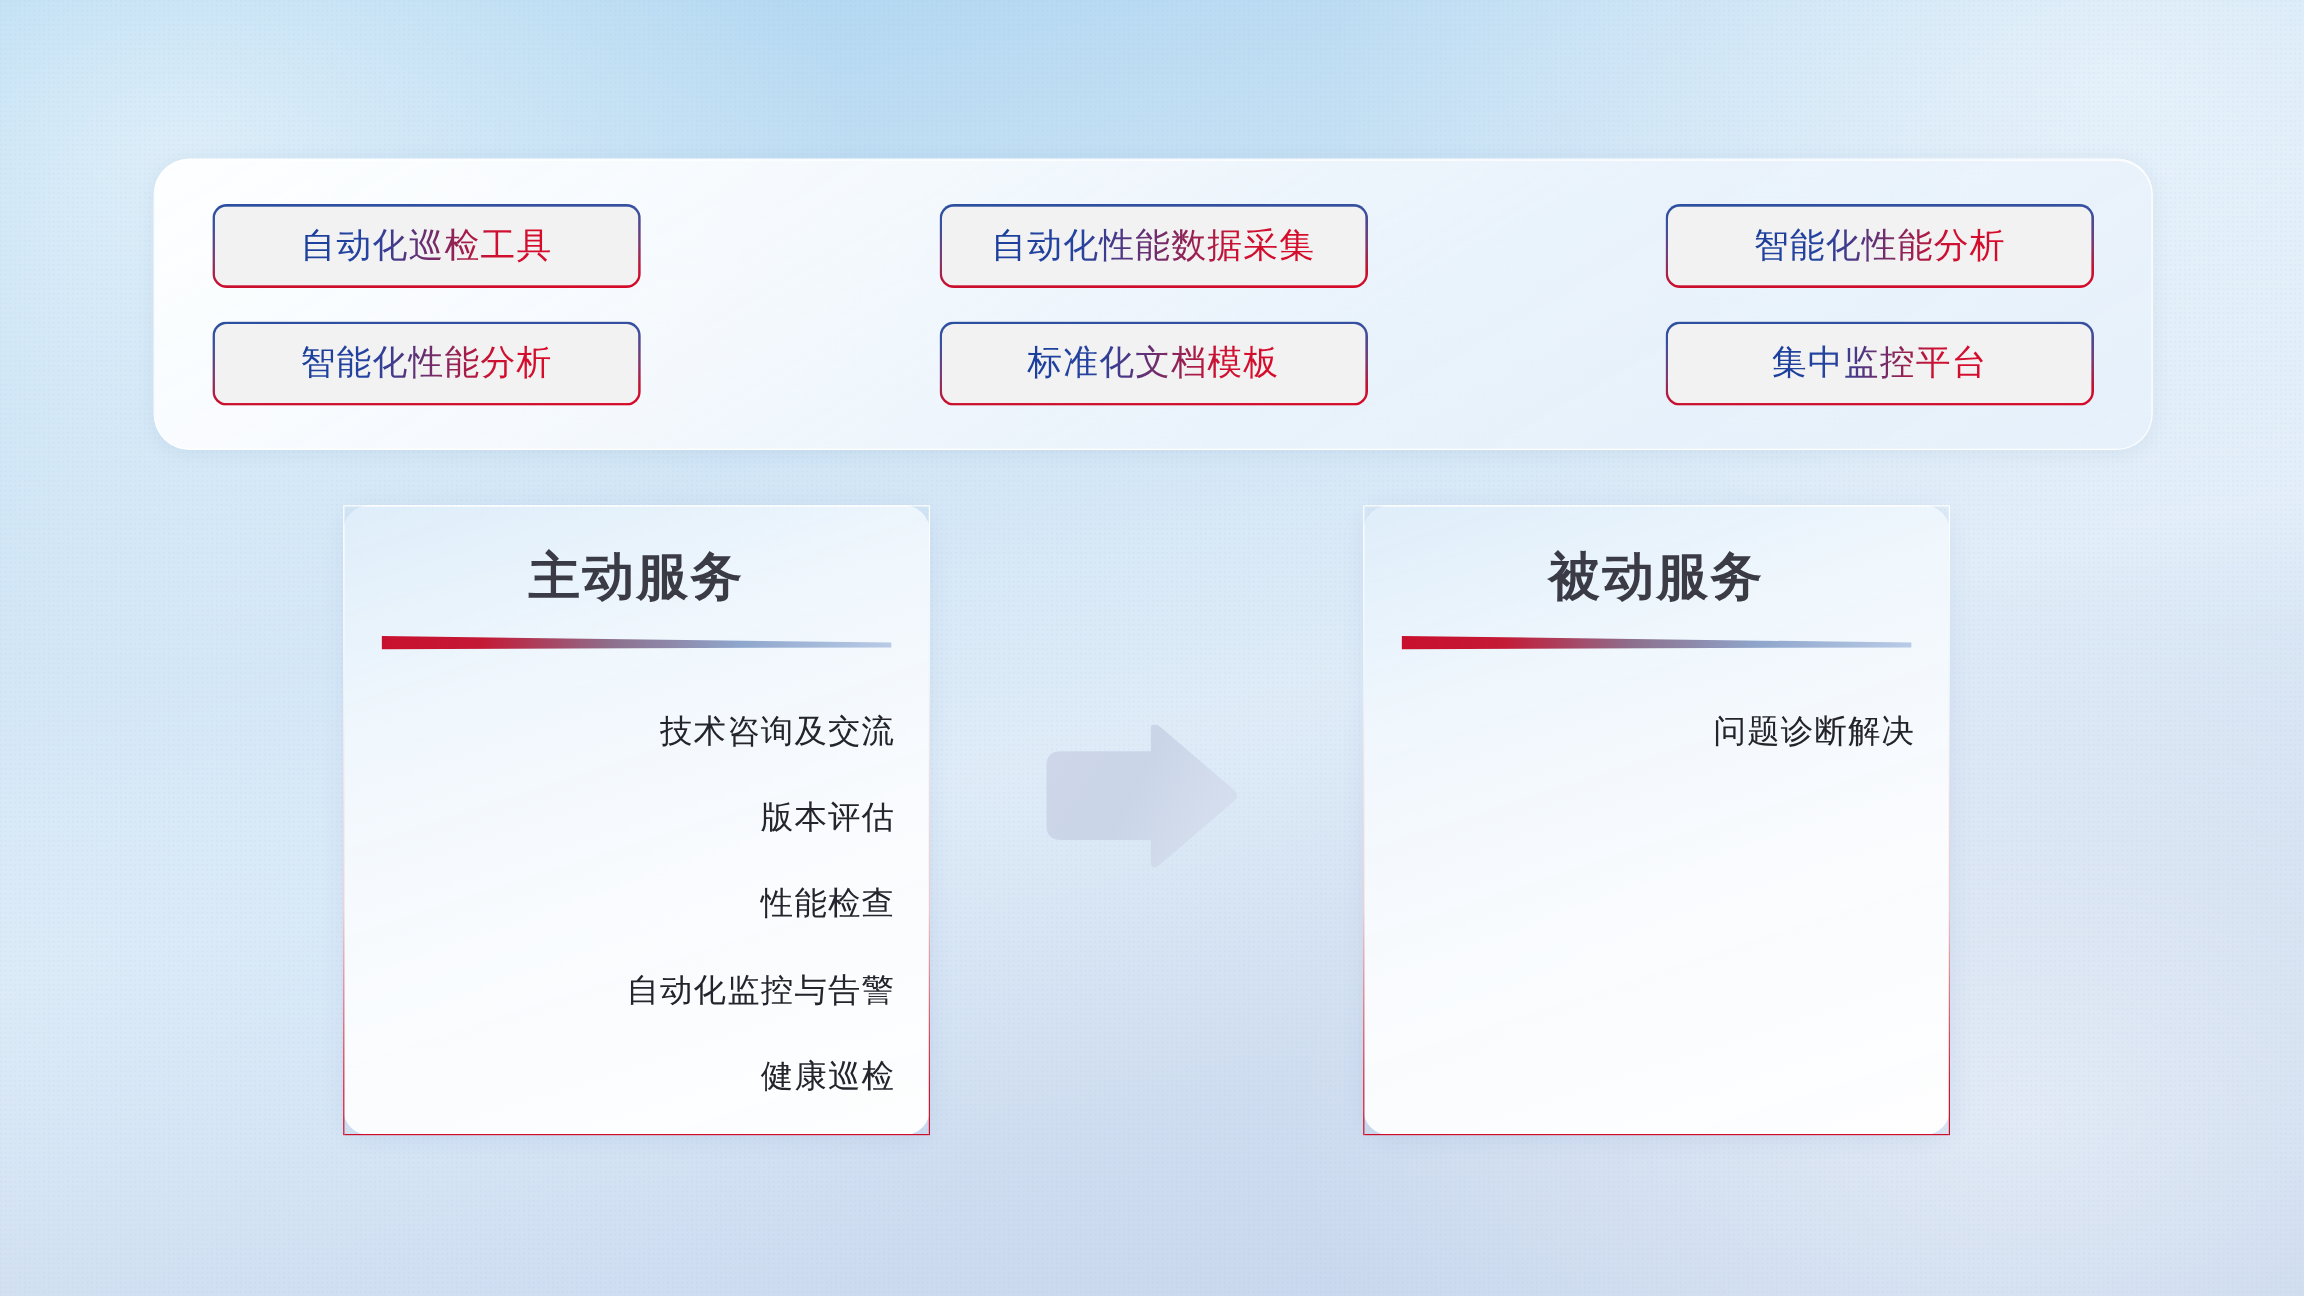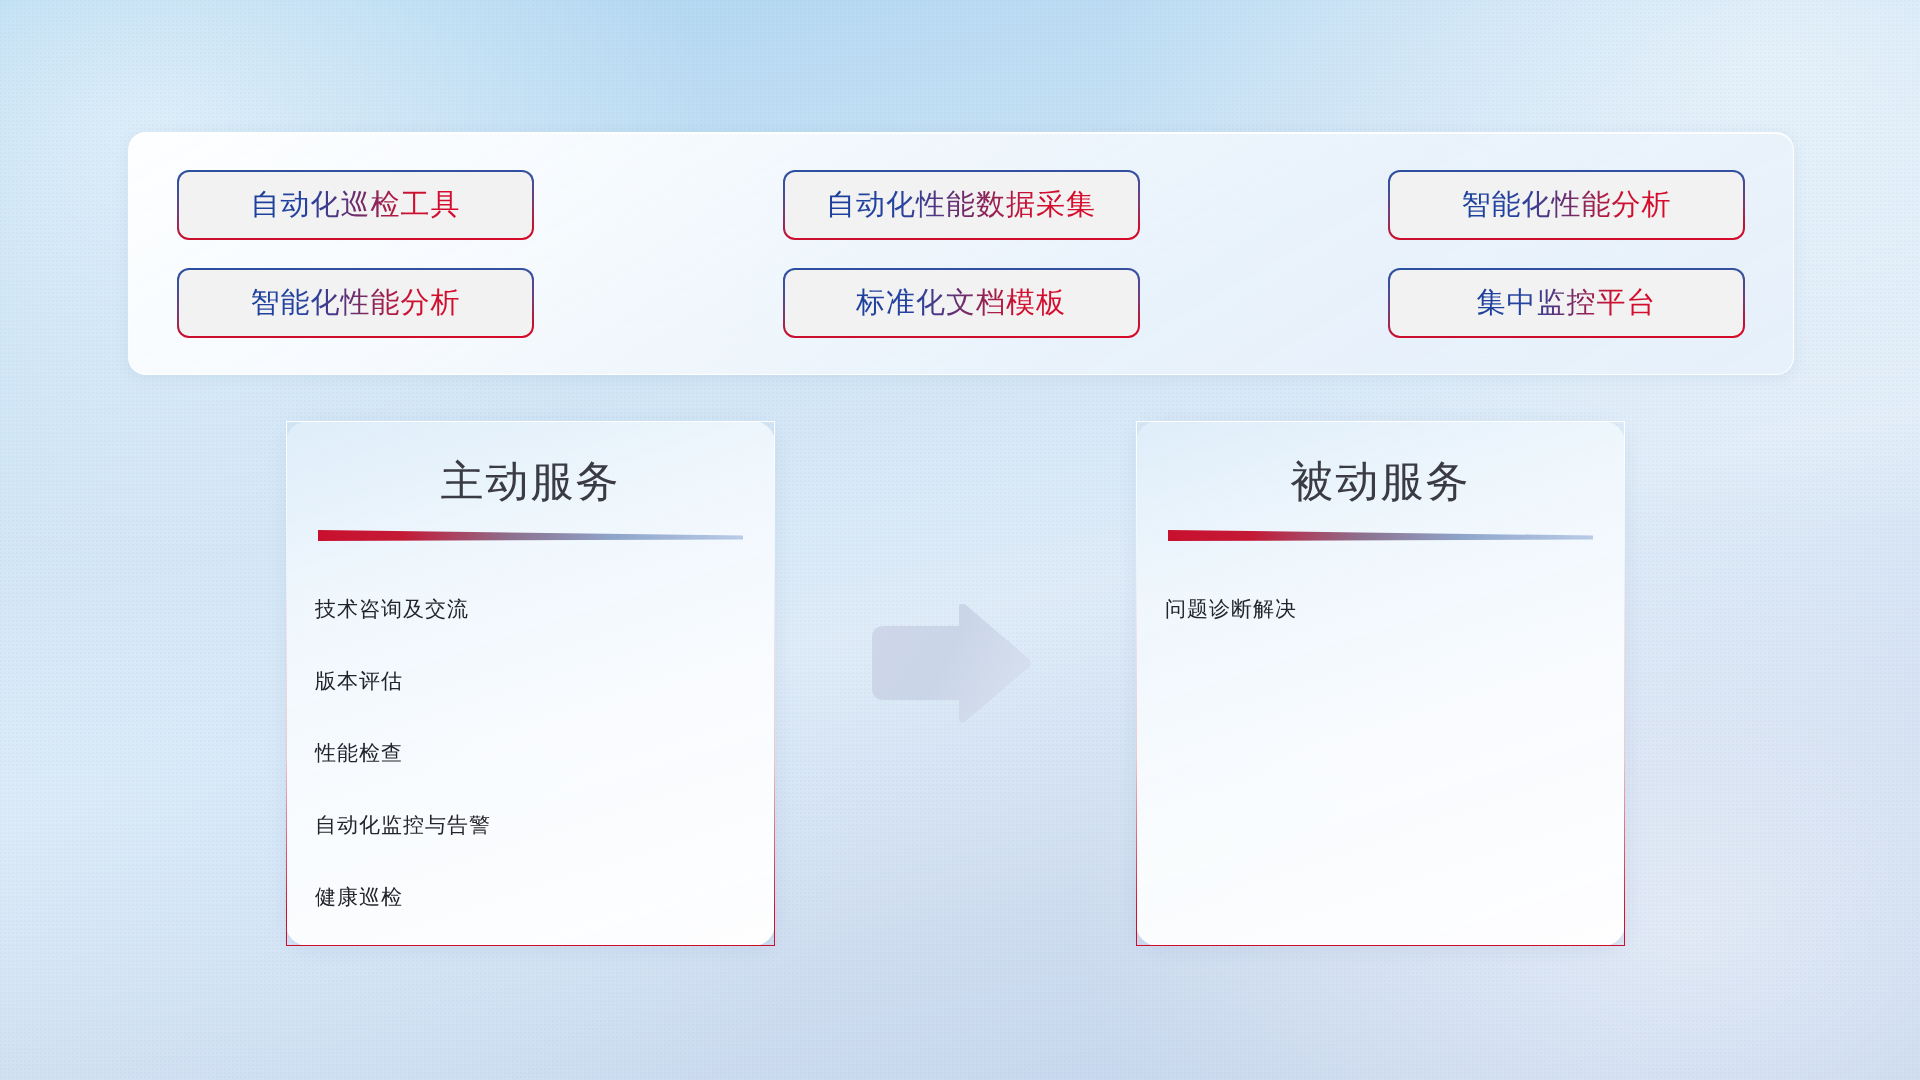--- a/index.html
+++ b/index.html
@@ -24,21 +24,21 @@
       radial-gradient(circle at 1px 1px, rgba(120,150,190,0.055) 1px, transparent 1px);
     background-size:4px 4px;
     pointer-events:none;
   }
 
   
   #top-panel {
     position:absolute;
     left:128px; top:132px;
     width:1666px; height:243px;
-    border-radius:18px;
+    border-radius:30px;
     background:
       linear-gradient(150deg, rgba(255,255,255,0.94) 0%, rgba(250,252,254,0.90) 30%, rgba(238,245,252,0.82) 62%, rgba(231,241,251,0.80) 100%);
     border:1px solid rgba(255,255,255,0.85);
     box-shadow:
       0 2px 14px rgba(105,140,185,0.12),
       inset 0 1px 0 rgba(255,255,255,0.95);
     display:flex;
     flex-direction:column;
     justify-content:center;
     align-items:center;
@@ -91,43 +91,43 @@
         #cf0d2a 100%) 1;
     border-radius:22px;
     box-shadow:0 3px 18px rgba(110,145,190,0.14);
     display:flex; flex-direction:column; align-items:center;
   }
   #card-active  { left:286px; }
   #card-passive { left:1136px; }
 
   .card-title {
     font-size:43px;
-    font-weight:400;
+    font-weight:700;
     color:#3b3b45;
     letter-spacing:2px;
     line-height:1.2;
   }
   .card-divider {
     margin-top:22px;
     width:425px; height:13px;
     position:relative;
   }
   .card-divider svg { display:block; width:100%; height:100%; }
 
   .card-list {
     margin-top:30px;
     width:100%;
     display:flex; flex-direction:column;
     gap:0;
     list-style:none;
   }
   .card-list li {
-    font-size:21px;
+    font-size:27px;
     color:#24242c;
-    text-align:left;
+    text-align:right;
     letter-spacing:1px;
     height:72px;
     line-height:72px;
     white-space:nowrap;
   }
 
   
   #flow-arrow {
     position:absolute;
     left:866px; top:604px;

